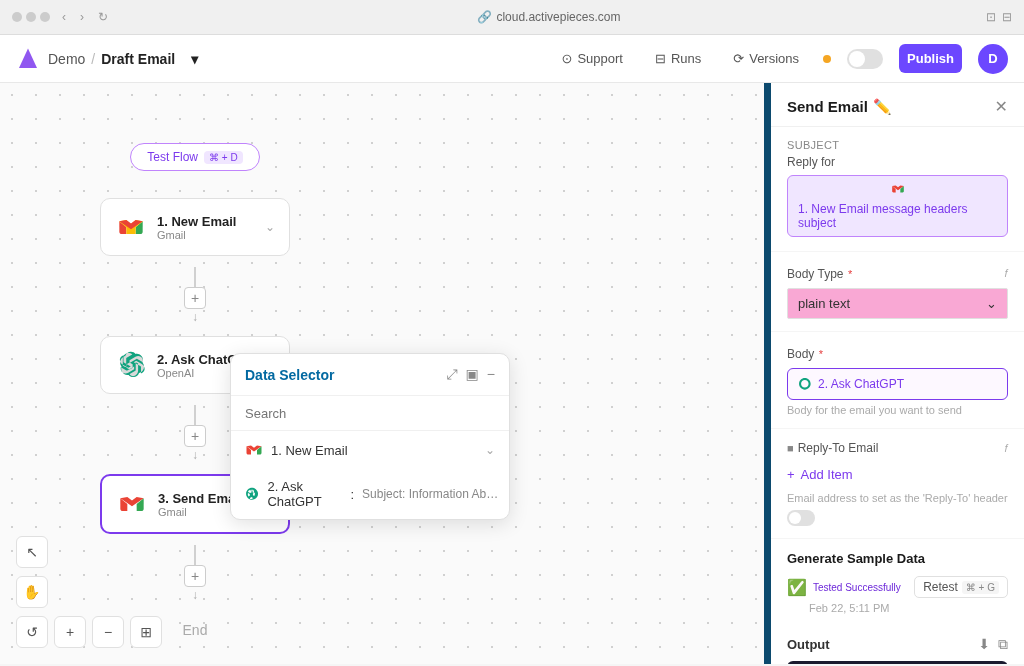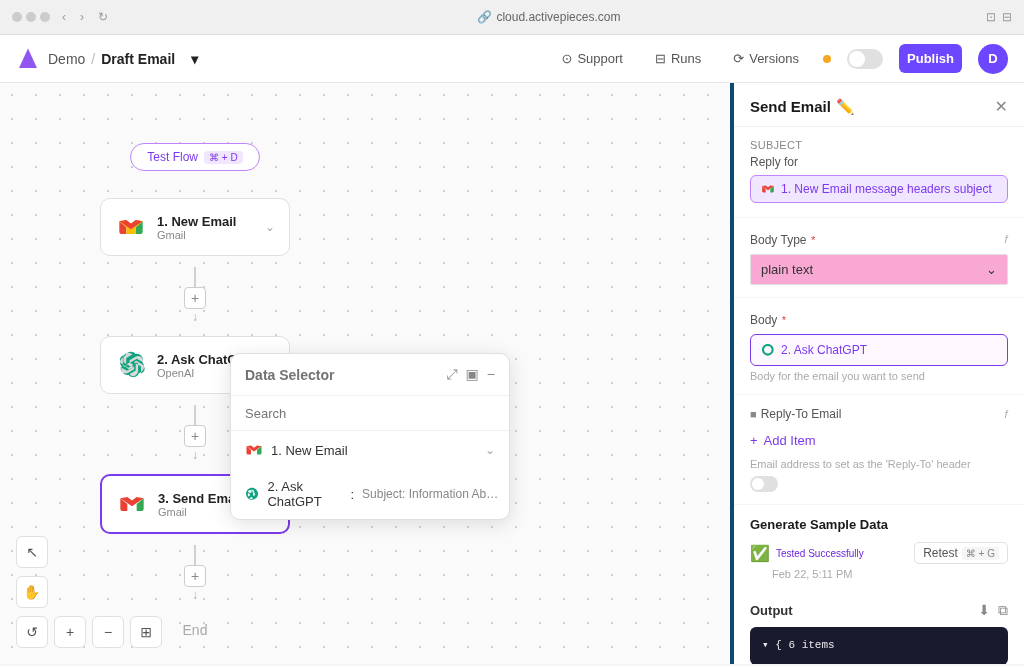--- a/index.html
+++ b/index.html
@@ -59,42 +59,42 @@
     .end-label { color: #aaa; font-size: 14px; margin-top: 8px; }
 
     
     .canvas-toolbar { position: absolute; bottom: 16px; left: 16px; display: flex; flex-direction: column; gap: 8px; }
     .toolbar-btn { width: 32px; height: 32px; background: #fff; border: 1px solid #e0e0e0; border-radius: 6px; display: flex; align-items: center; justify-content: center; cursor: pointer; color: #555; font-size: 14px; }
     .toolbar-group { display: flex; gap: 6px; }
 
     
     .data-selector { position: absolute; left: 230px; top: 270px; width: 280px; background: #fff; border: 1px solid #e0e0e0; border-radius: 10px; box-shadow: 0 4px 20px rgba(0,0,0,0.12); z-index: 10; }
     .data-selector-header { padding: 12px 14px; display: flex; align-items: center; justify-content: space-between; border-bottom: 1px solid #f0f0f0; }
-    .data-selector-title { font-size: 14px; font-weight: 600; color: #737373; }
+    .data-selector-title { font-size: 14px; font-weight: 600; color: #0369a1; }
     .data-selector-actions { display: flex; gap: 8px; color: #888; font-size: 14px; }
     .data-selector-action { cursor: pointer; }
     .data-selector-search { padding: 8px 14px; border-bottom: 1px solid #f0f0f0; }
     .data-selector-search input { width: 100%; border: none; outline: none; font-size: 13px; color: #555; background: transparent; }
     .data-selector-item { padding: 10px 14px; display: flex; align-items: center; justify-content: space-between; cursor: pointer; }
     .data-selector-item-left { display: flex; align-items: center; gap: 8px; font-size: 13px; color: #333; }
     .data-selector-item-chevron { color: #aaa; font-size: 12px; }
     .data-selector-item-detail { font-size: 12px; color: #888; max-width: 160px; overflow: hidden; text-overflow: ellipsis; white-space: nowrap; }
 
     
-    .right-panel { width: 294px; background: #fff; border-left: 4px solid #0c4a6e; overflow-y: auto; display: flex; flex-direction: column; }
+    .right-panel { width: 260px; background: #fff; border-left: 7px solid #0c4a6e; overflow-y: auto; display: flex; flex-direction: column; }
     .right-panel-header { padding: 14px 16px 10px; display: flex; align-items: center; justify-content: space-between; border-bottom: 1px solid #f0f0f0; }
     .right-panel-title { font-size: 15px; font-weight: 700; color: #1a1a1a; display: flex; align-items: center; gap: 6px; }
     .right-panel-close { cursor: pointer; color: #888; font-size: 16px; }
     .right-panel-section { padding: 12px 16px; border-bottom: 1px solid #f5f5f5; }
     .field-label { font-size: 11px; color: #888; margin-bottom: 4px; font-weight: 500; text-transform: uppercase; letter-spacing: 0.3px; }
     .field-label-row { display: flex; align-items: center; justify-content: space-between; margin-bottom: 6px; }
     .field-label-main { font-size: 12px; color: #555; font-weight: 500; }
     .field-label-required { color: #e53e3e; font-size: 11px; }
     .field-label-icon { color: #aaa; font-size: 11px; cursor: pointer; }
-    .field-value-tag { background: #f0e6ff; border: 1px solid #c084fc; border-radius: 6px; padding: 6px 10px; display: flex; align-items: center; gap: 6px; font-size: 12px; color: #7c3aed; margin-bottom: 2px; }
+    .field-value-tag { background: #f0e6ff; border: 1px solid #c084fc; border-radius: 6px; padding: 6px 10px; display: flex; align-items: center; gap: 6px; font-size: 12px; color: #7c3aed; margin-bottom: 2px; flex-direction: column; }
     .field-help { font-size: 11px; color: #aaa; margin-top: 4px; }
 
     .select-field { border: 1px solid #e0e0e0; border-radius: 2px; padding: 7px 10px; font-size: 13px; color: #333; display: flex; align-items: center; justify-content: space-between; cursor: pointer; background: #f9a8d4; }
 
     .body-field { border: 1.5px solid #7c3aed; border-radius: 6px; padding: 8px 10px; display: flex; align-items: center; gap: 6px; font-size: 12px; color: #7c3aed; background: #fdf8ff; }
 
     .add-item-btn { display: flex; align-items: center; gap: 6px; color: #7c3aed; font-size: 13px; cursor: pointer; padding: 6px 0; font-weight: 500; }
 
     .generate-section { padding: 12px 16px; }
     .generate-title { font-size: 13px; font-weight: 700; color: #1a1a1a; margin-bottom: 10px; }

